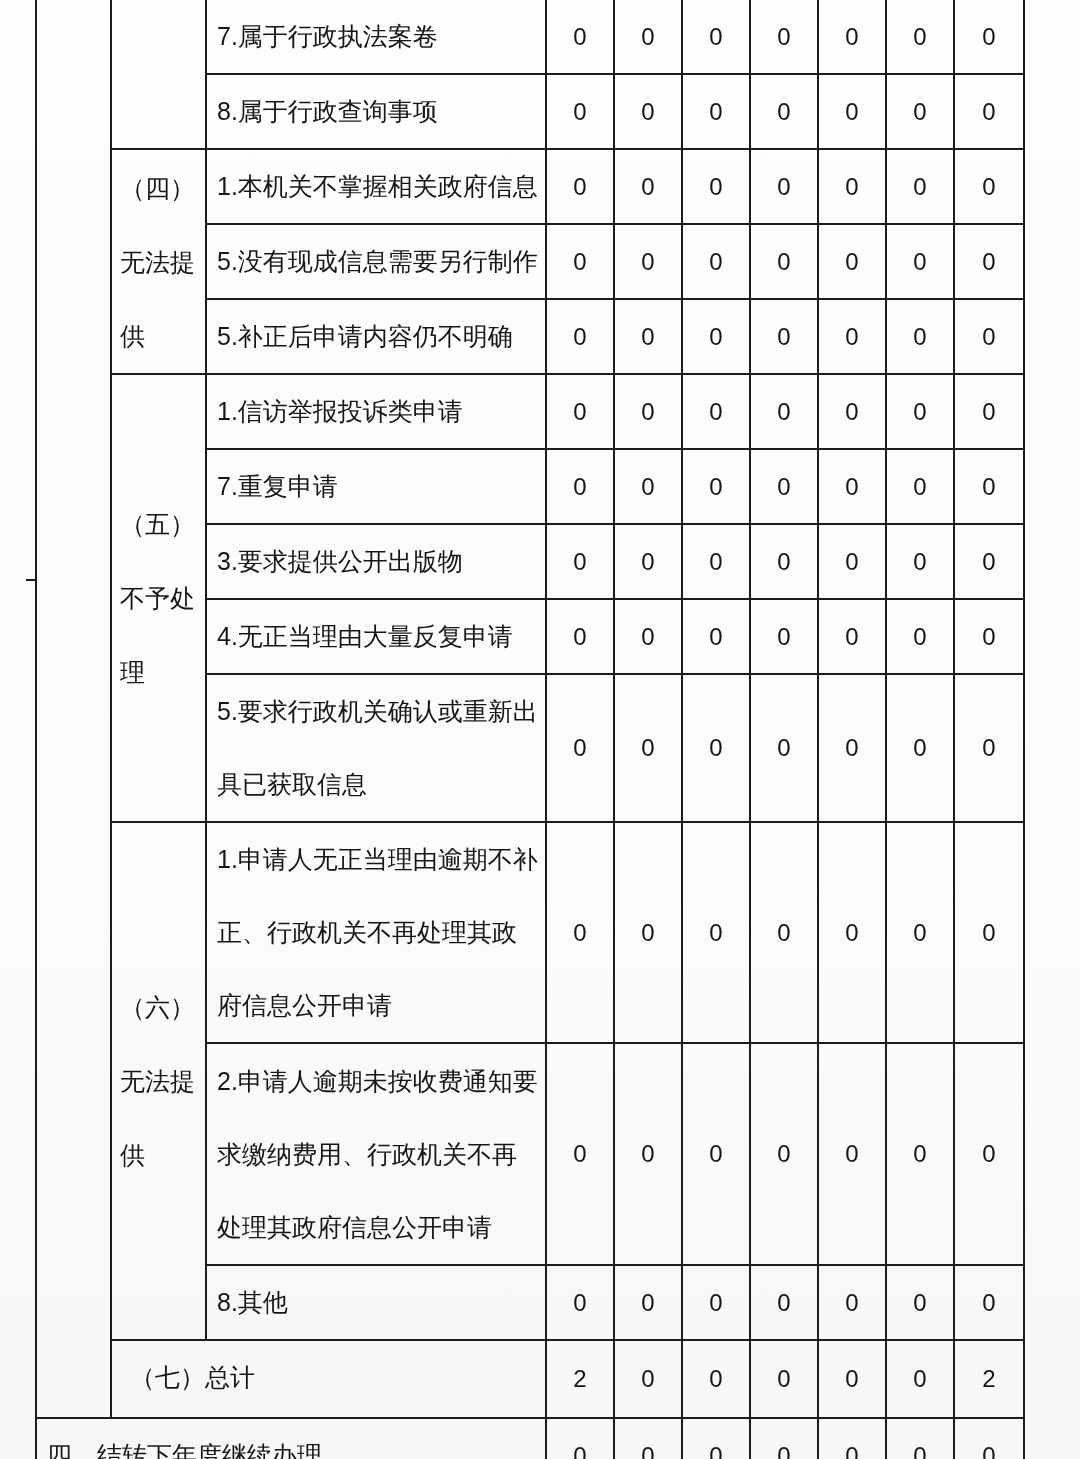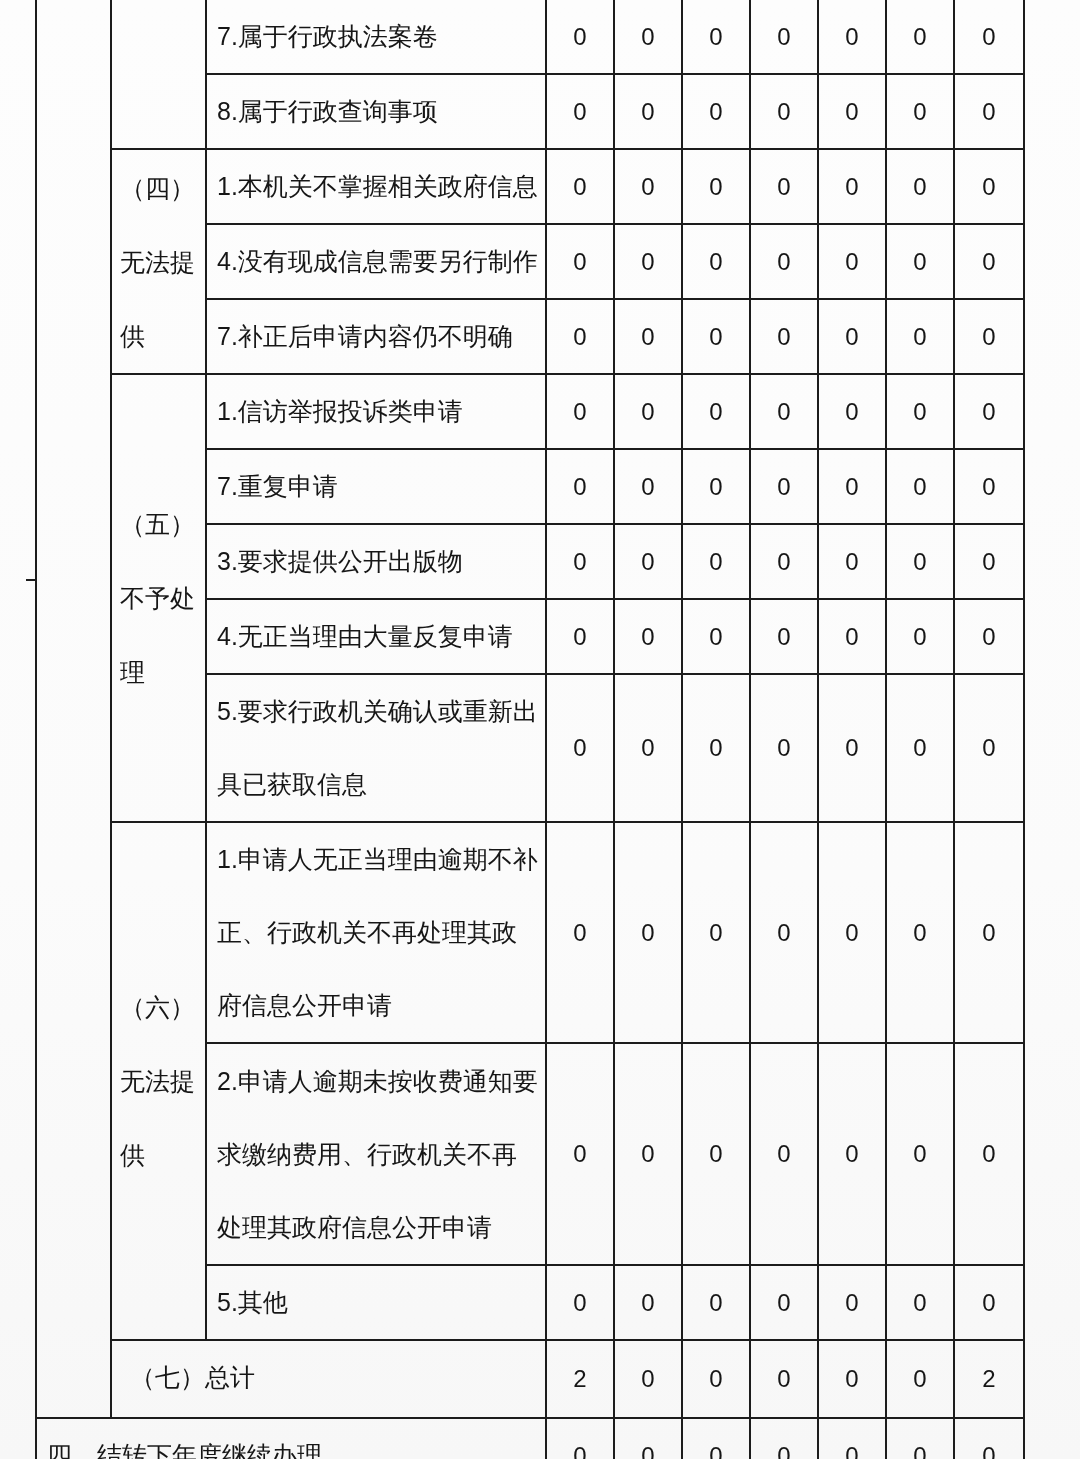--- a/index.html
+++ b/index.html
@@ -119,32 +119,32 @@
       <td class="val">0</td>
       <td class="val">0</td>
       <td class="val">0</td>
       <td class="val">0</td>
       <td class="val">0</td>
       <td class="val">0</td>
       <td class="val">0</td>
     </tr>
 
     <tr style="height:75px">
-      <td class="label">4.没有现成信息需要另行制作</td>
-      <td class="val">0</td>
-      <td class="val">0</td>
-      <td class="val">0</td>
-      <td class="val">0</td>
-      <td class="val">0</td>
-      <td class="val">0</td>
-      <td class="val">0</td>
-    </tr>
-
-    <tr style="height:75px">
-      <td class="label">7.补正后申请内容仍不明确</td>
+      <td class="label">5.没有现成信息需要另行制作</td>
+      <td class="val">0</td>
+      <td class="val">0</td>
+      <td class="val">0</td>
+      <td class="val">0</td>
+      <td class="val">0</td>
+      <td class="val">0</td>
+      <td class="val">0</td>
+    </tr>
+
+    <tr style="height:75px">
+      <td class="label">5.补正后申请内容仍不明确</td>
       <td class="val">0</td>
       <td class="val">0</td>
       <td class="val">0</td>
       <td class="val">0</td>
       <td class="val">0</td>
       <td class="val">0</td>
       <td class="val">0</td>
     </tr>
 
     <tr style="height:70px">
@@ -220,21 +220,21 @@
       <td class="val">0</td>
       <td class="val">0</td>
       <td class="val">0</td>
       <td class="val">0</td>
       <td class="val">0</td>
       <td class="val">0</td>
       <td class="val">0</td>
     </tr>
 
     <tr style="height:68px">
-      <td class="label">5.其他</td>
+      <td class="label">8.其他</td>
       <td class="val">0</td>
       <td class="val">0</td>
       <td class="val">0</td>
       <td class="val">0</td>
       <td class="val">0</td>
       <td class="val">0</td>
       <td class="val">0</td>
     </tr>
 
     <tr style="height:74px">

